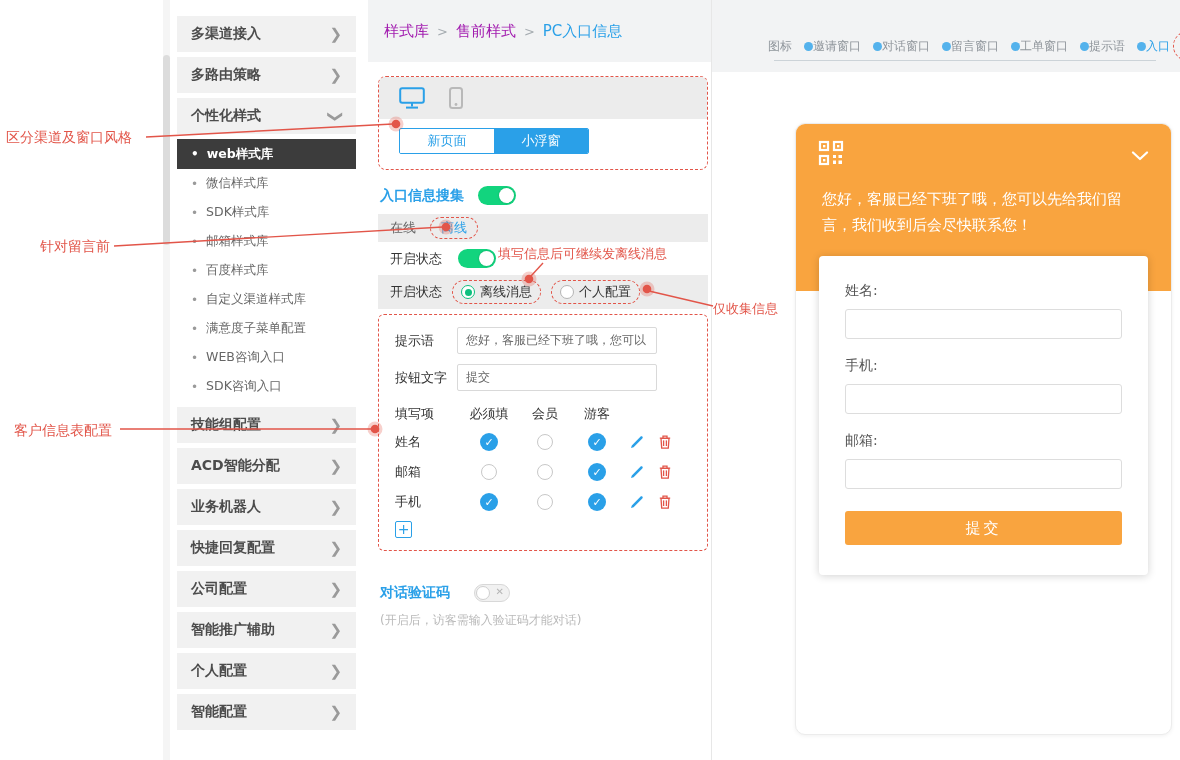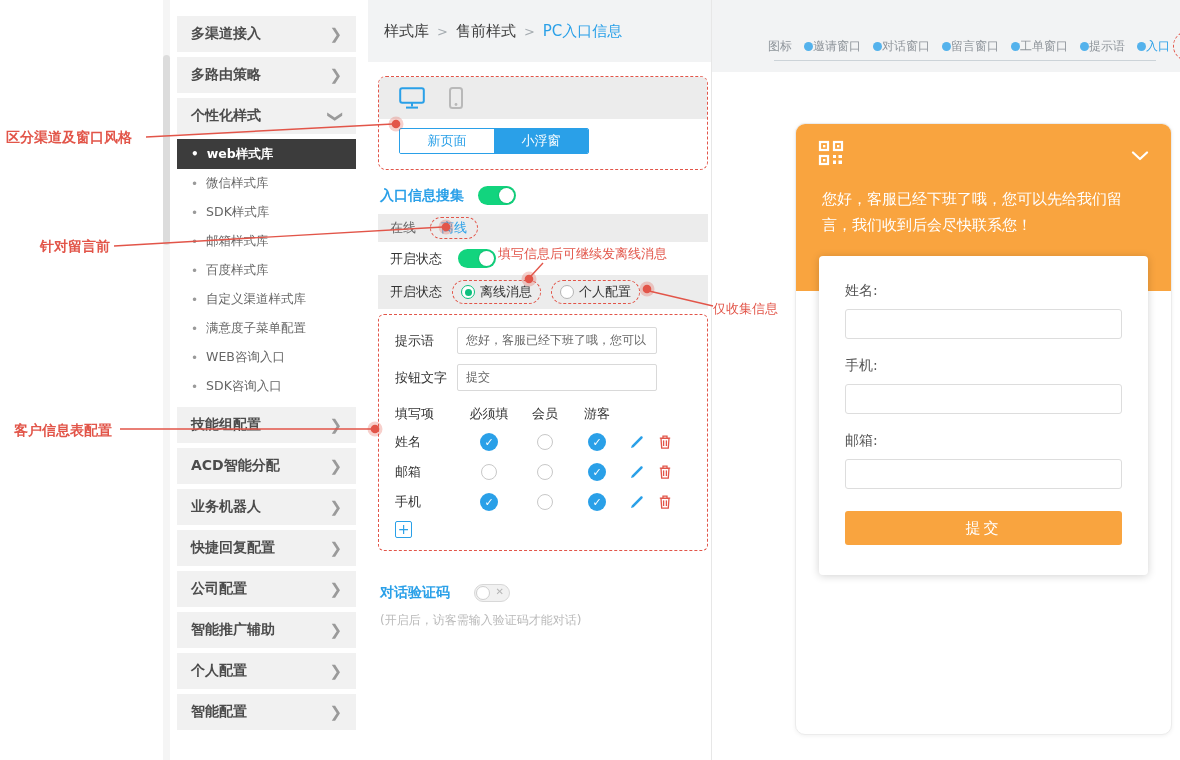--- a/index.html
+++ b/index.html
@@ -1,41 +1,41 @@
 <!DOCTYPE html>
 <html><head>
 <meta charset="utf-8">
 <style>
   *{box-sizing:border-box;margin:0;padding:0}
   html,body{background:#fff}
   body{font-family:"DejaVu Sans","Liberation Sans",sans-serif;color:#333}
   .app{position:relative;width:1180px;height:760px;background:#fff;overflow:hidden}
 
   
-  .ann-label{position:absolute;color:#e25549;font-size:14px;font-weight:700;white-space:nowrap;z-index:60}
+  .ann-label{position:absolute;color:#e25549;font-size:14px;font-weight:400;white-space:nowrap;z-index:60}
   .ann-label.small{font-size:13px;font-weight:500}
   .overlay-svg{position:absolute;left:0;top:0;z-index:55;pointer-events:none}
 
   
   .scrollstrip{position:absolute;left:163px;top:0;width:7px;height:760px;background:#f5f5f5;z-index:5}
   .scrollthumb{position:absolute;left:0;top:55px;width:7px;height:190px;border-radius:4px;background:#dcdcdc}
   .sidebar{position:absolute;left:170px;top:0;width:198px;height:760px;background:#fff;padding:16px 12px 0 7px;z-index:4}
   .menu-item{display:flex;align-items:center;justify-content:space-between;height:36px;background:#f1f1f1;margin-bottom:5px;padding:0 14px;font-size:14px;font-weight:600;color:#4c4c4c;cursor:pointer}
   .chev{color:#9a9a9a;font-size:15px;font-weight:400;line-height:1}
   .chev.down{display:inline-block;transform:rotate(90deg)}
   .submenu{margin-bottom:6px}
   .sub-item{display:flex;align-items:center;gap:8px;height:29px;padding-left:14px;font-size:12.5px;color:#666;cursor:pointer;background:#fff}
   .sub-item .bullet{color:#9a9a9a;font-size:12px}
   .sub-item.active{background:#3c3c3c;color:#fff;height:30px;font-weight:600}
   .sub-item.active .bullet{color:#fff}
 
   
   .middle{position:absolute;left:368px;top:0;width:344px;height:760px;background:#fff;border-right:1px solid #e7e7e7}
   .mid-header{height:62px;background:#f2f3f4;display:flex;align-items:center;padding-left:16px;gap:8px;font-size:15px}
-  .crumb{color:#404040}
+  .crumb{color:#a21caf}
   .crumb-sep{color:#a5abb0;font-size:13px}
   .crumb.current{color:#2aa0e8}
 
   .device-box{position:absolute;left:10px;top:76px;width:330px;height:94px;border:1.5px dashed #e25549;border-radius:8px;background:#fff}
   .device-strip{height:42px;background:#ececec;border-radius:6px 6px 0 0;display:flex;align-items:center;gap:24px;padding-left:20px}
   .device-tabs{display:flex;width:190px;height:26px;margin:9px 0 0 20px;border:1px solid #2aa0e8;border-radius:2px;overflow:hidden}
   .device-tab{flex:1;text-align:center;line-height:24px;font-size:13px;cursor:pointer}
   .device-tab.inactive{background:#fff;color:#2aa0e8}
   .device-tab.active{background:#2aa0e8;color:#fff}
 

